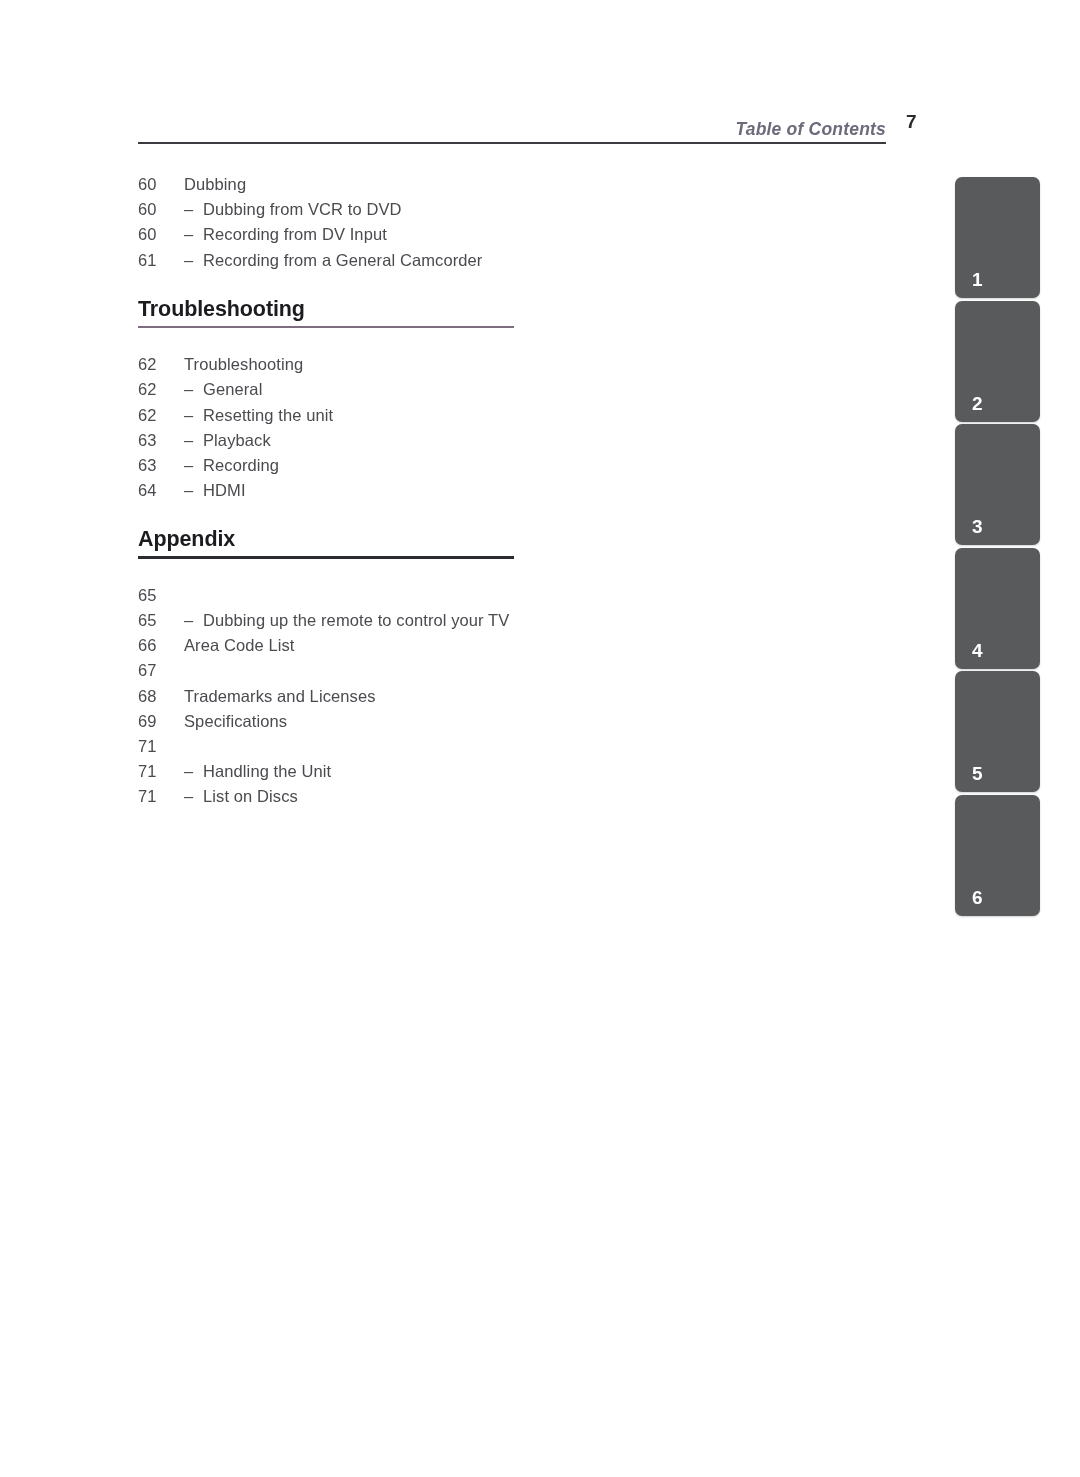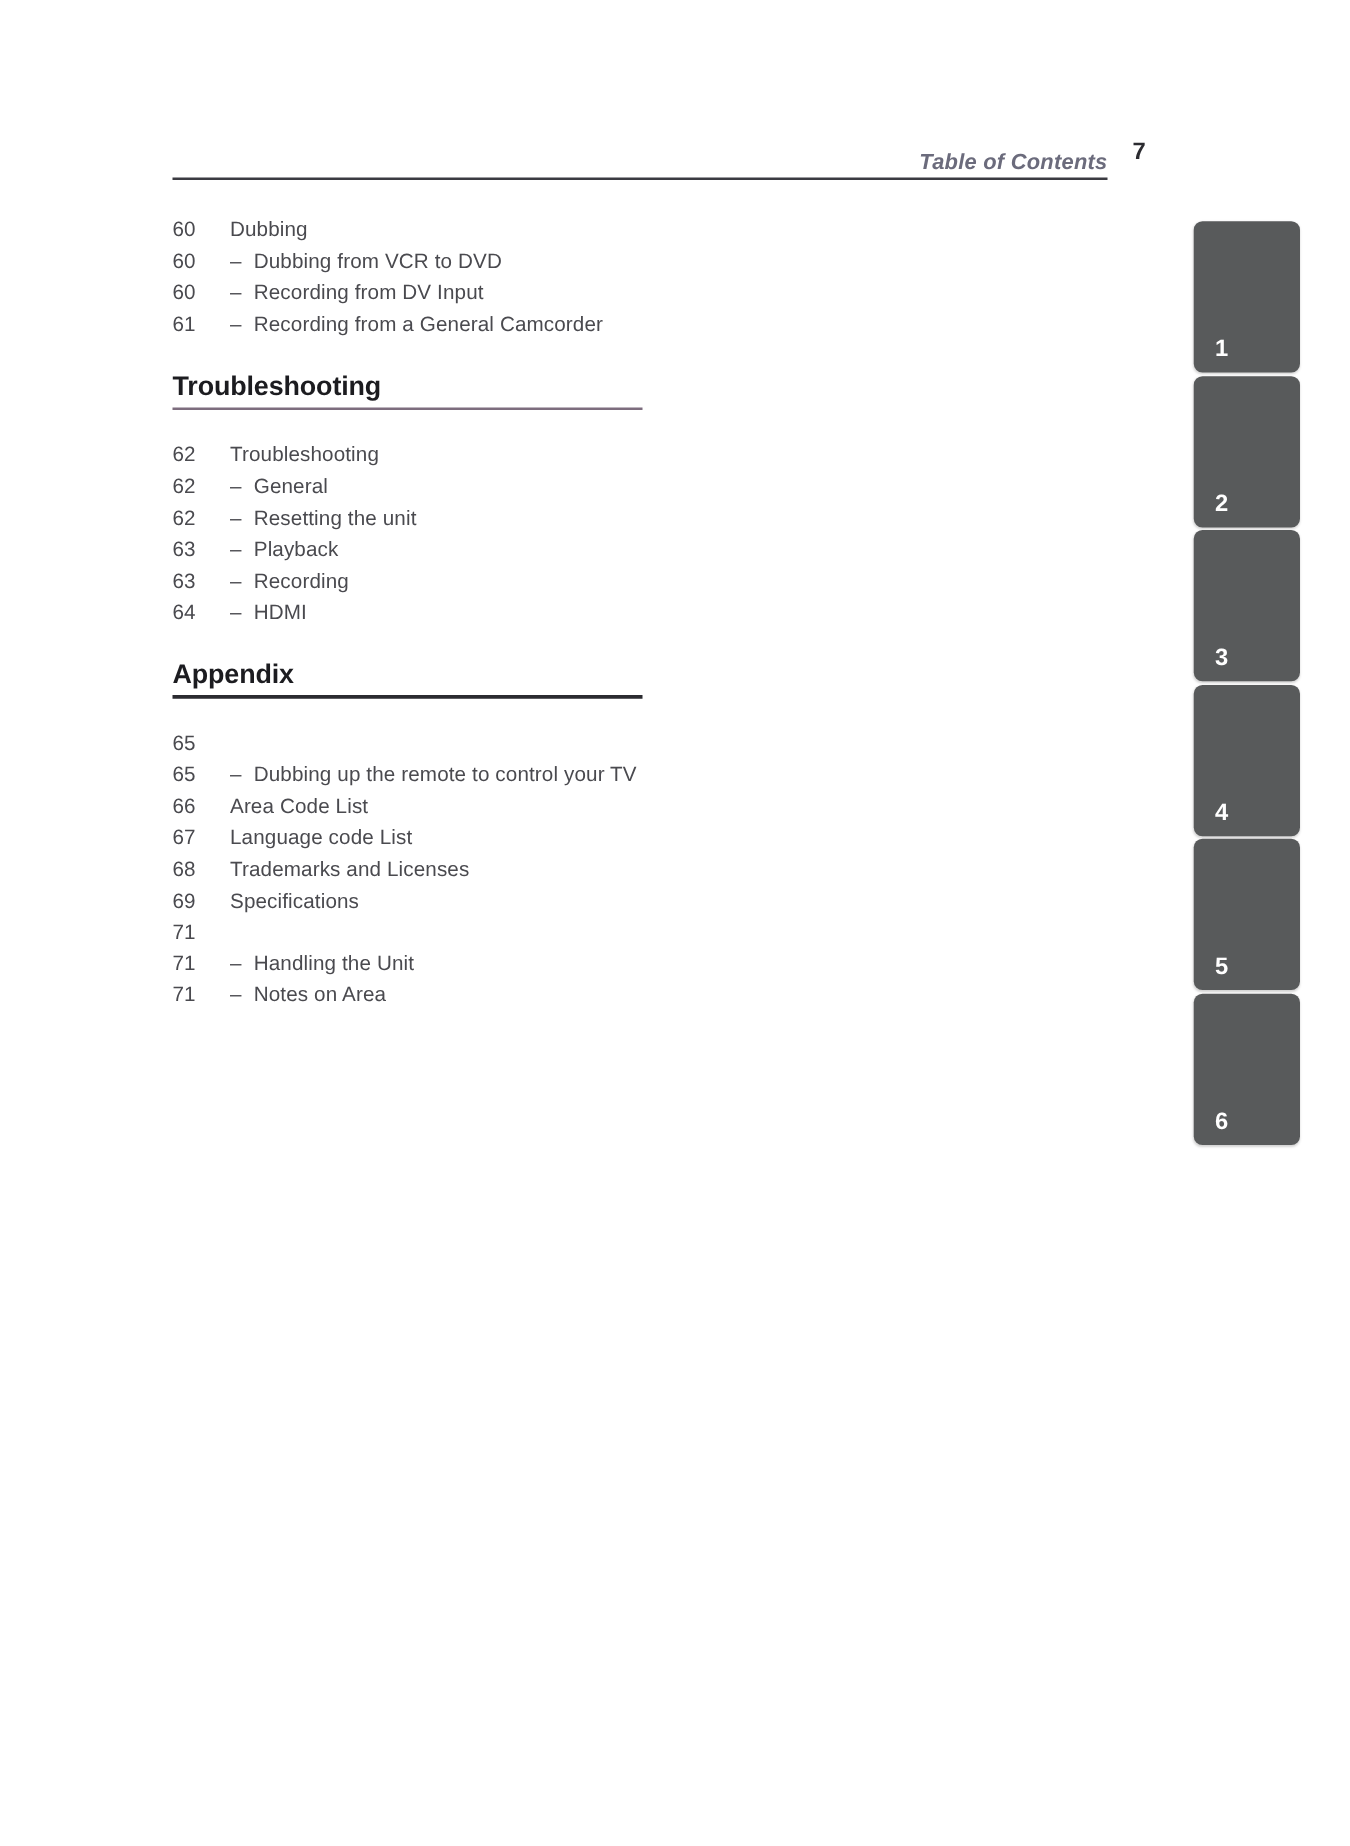--- a/index.html
+++ b/index.html
@@ -241,21 +241,20 @@
               <span class="toc-dash">–</span>
               <span class="toc-subtext">Dubbing up the remote to control your TV</span>
             </span>
           </div>
           <div class="toc-entry">
             <span class="toc-page">66</span>
             <span class="toc-label">Area Code List</span>
           </div>
           <div class="toc-entry">
             <span class="toc-page">67</span>
-            <span class="toc-label">Language code List</span>
           </div>
           <div class="toc-entry">
             <span class="toc-page">68</span>
             <span class="toc-label">Trademarks and Licenses</span>
           </div>
           <div class="toc-entry">
             <span class="toc-page">69</span>
             <span class="toc-label">Specifications</span>
           </div>
           <div class="toc-entry">
@@ -265,21 +264,21 @@
             <span class="toc-page">71</span>
             <span class="toc-label">
               <span class="toc-dash">–</span>
               <span class="toc-subtext">Handling the Unit</span>
             </span>
           </div>
           <div class="toc-entry sub">
             <span class="toc-page">71</span>
             <span class="toc-label">
               <span class="toc-dash">–</span>
-              <span class="toc-subtext">Notes on Area</span>
+              <span class="toc-subtext">List on Discs</span>
             </span>
           </div>
         </div>
       </div>
     </div>
 </div>
 
 <div class="tab-strip" id="tab-strip">
     <div class="side-tab tab-h-1" style="background: rgb(88, 90, 91);">
       <span class="tab-num" style="color: rgb(255, 255, 255);">1</span>

